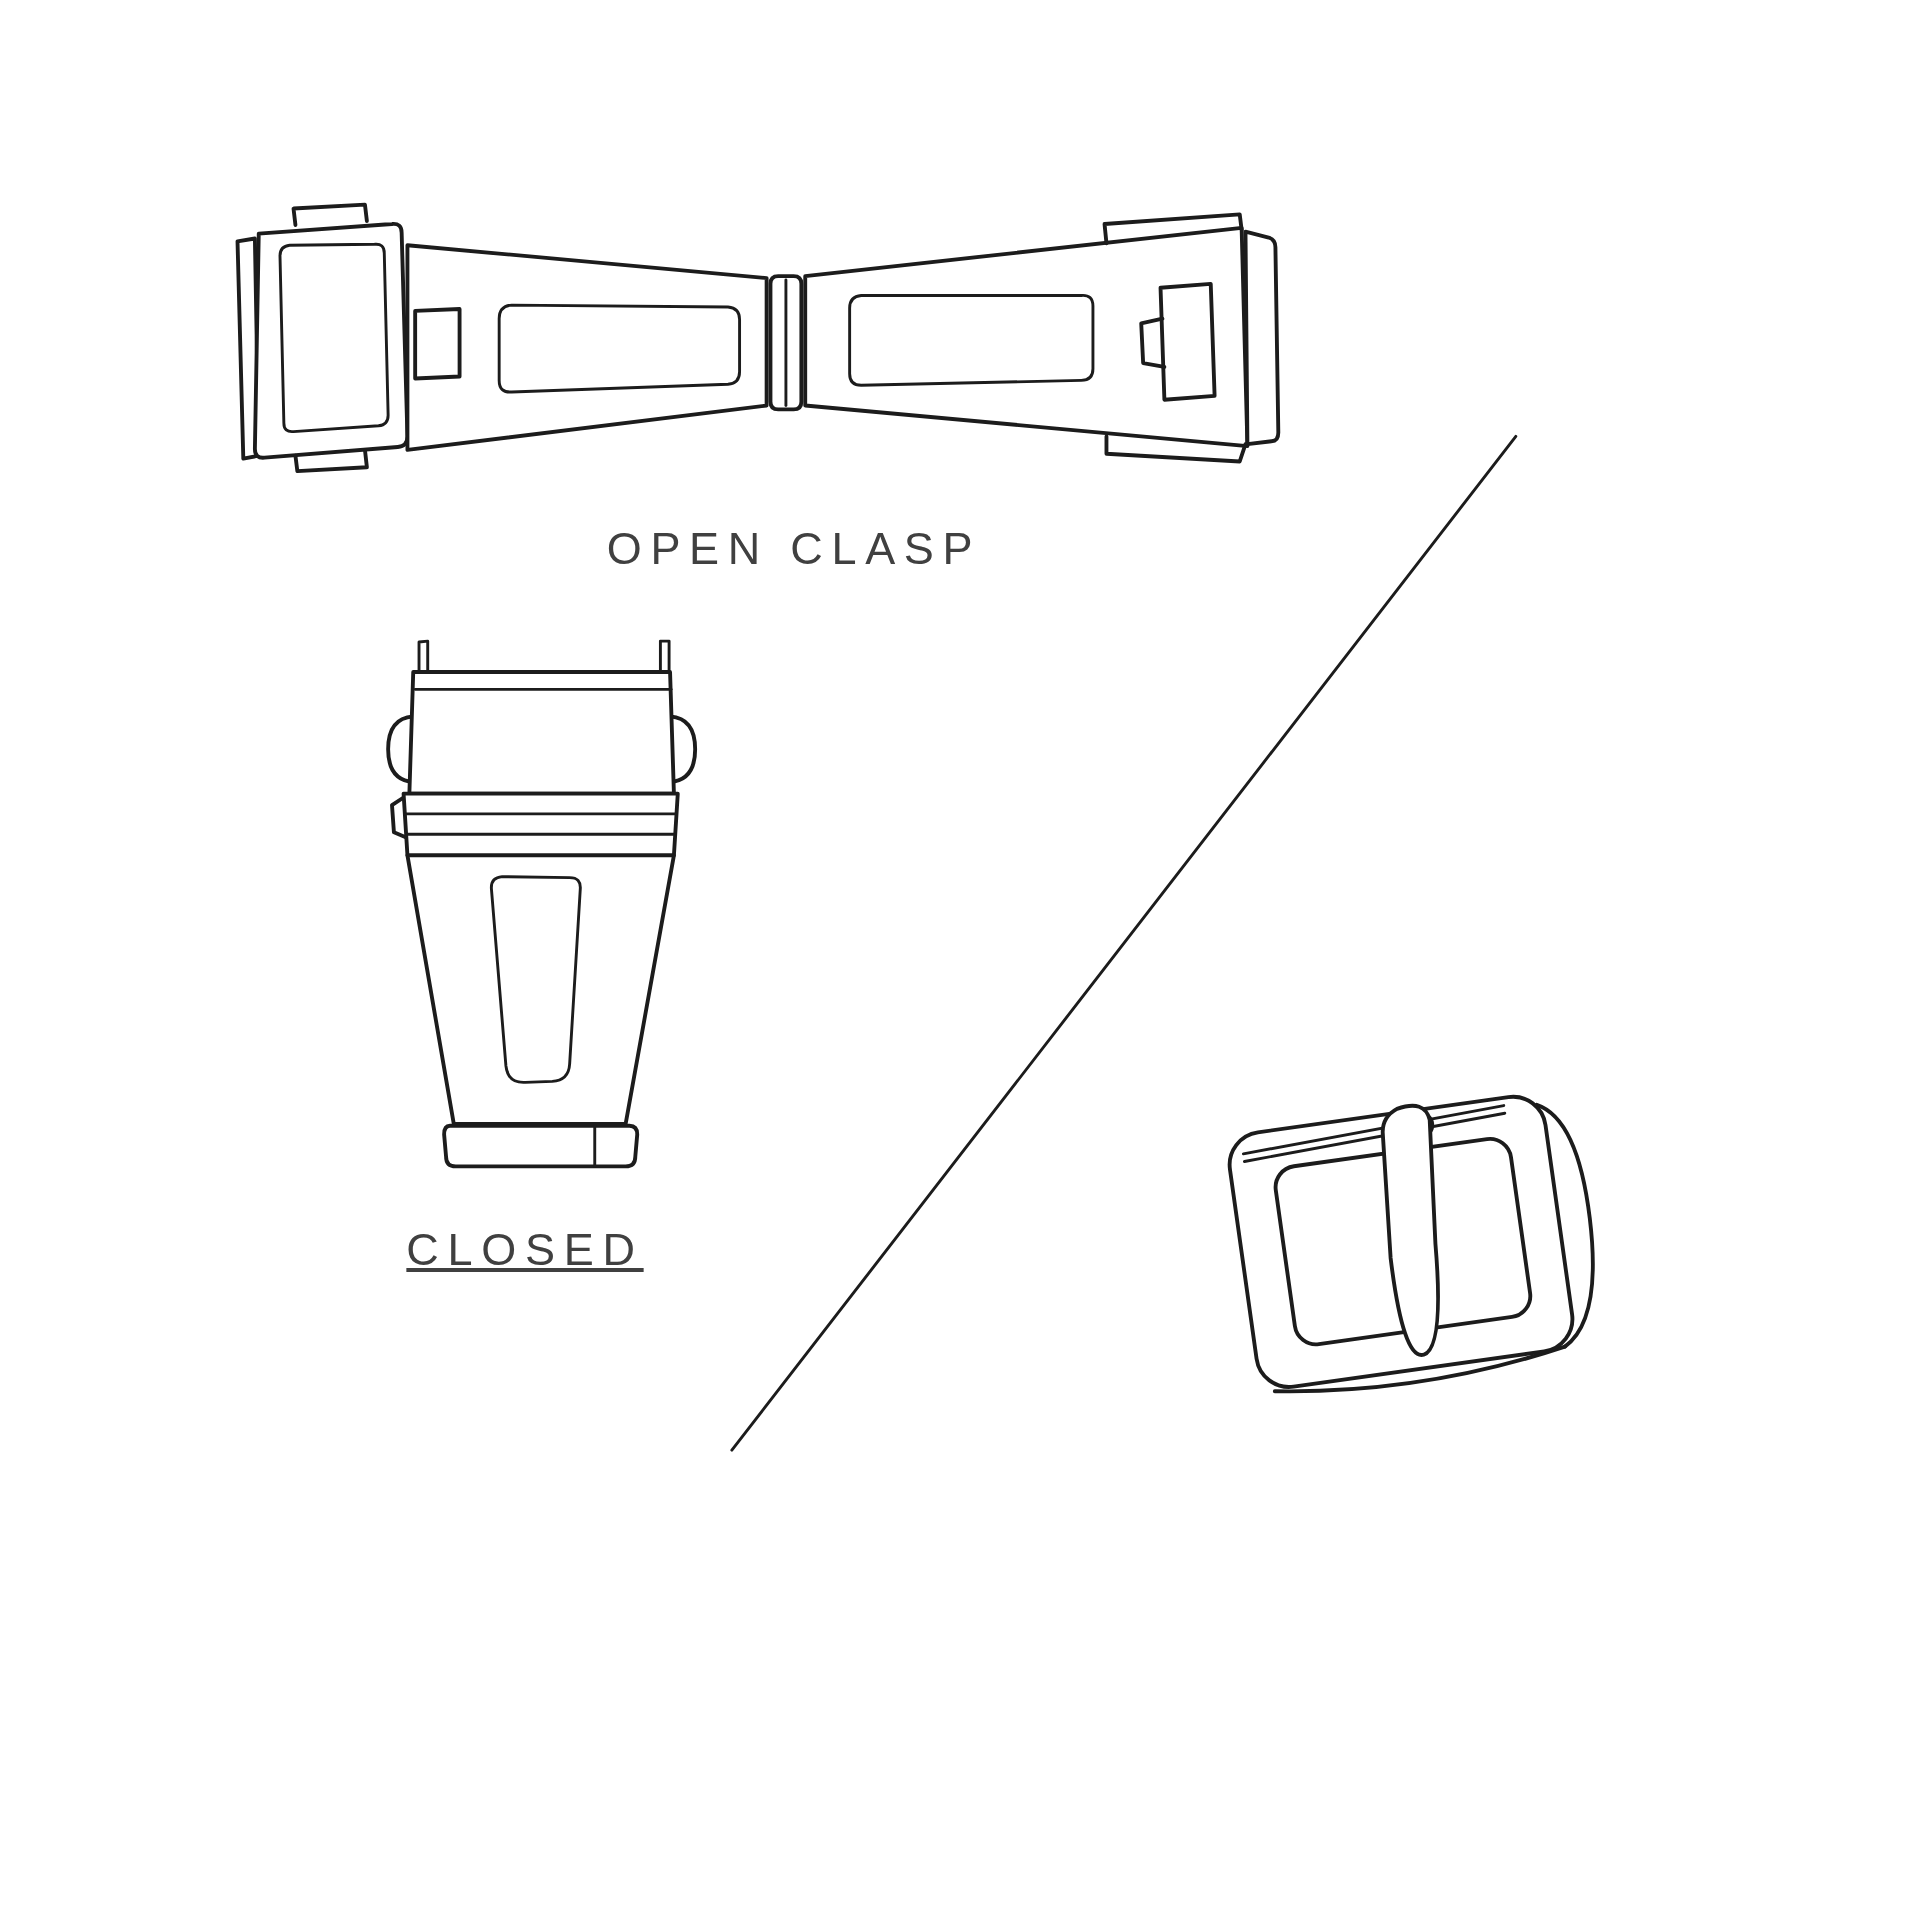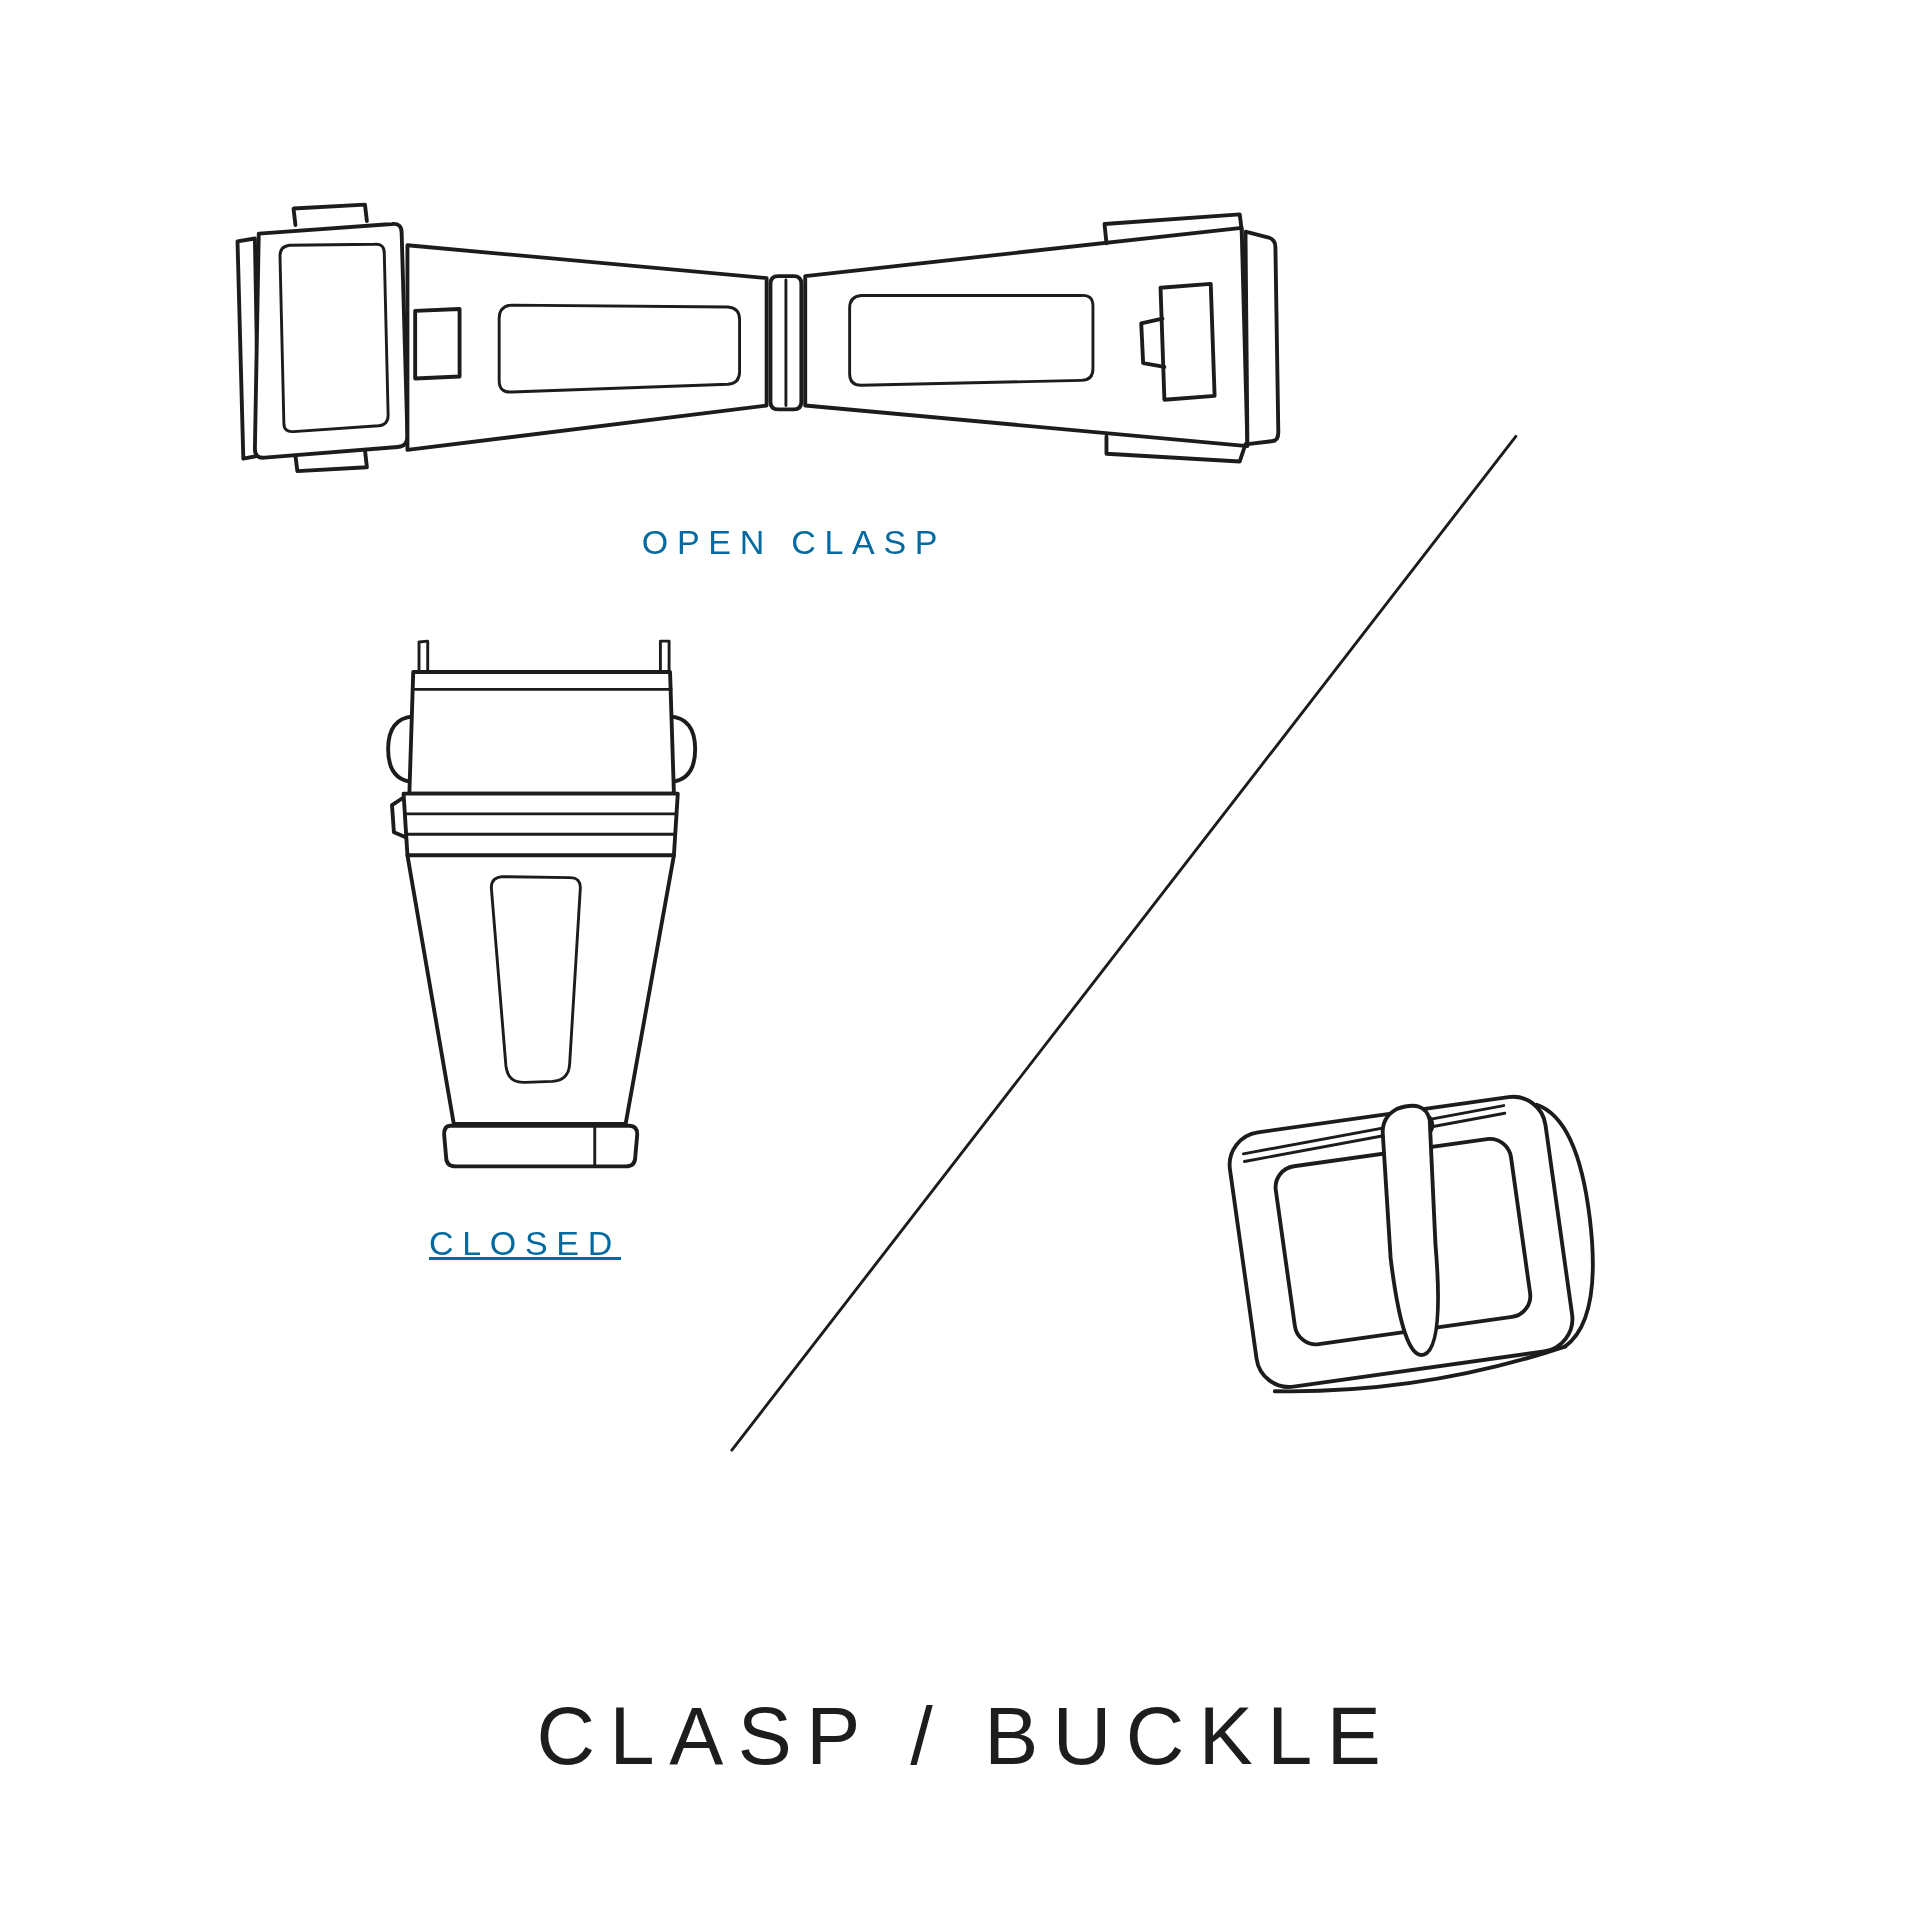--- a/index.html
+++ b/index.html
@@ -17,22 +17,22 @@
   }
   .art {
     position: absolute;
     inset: 0;
     width: 1931px;
     height: 1931px;
   }
   .label {
     position: absolute;
     transform: translateX(-50%);
-    color: #0369a1;
-    font-size: 34px;
+    color: #404040;
+    font-size: 45px;
     letter-spacing: 8.7px;
     font-weight: 400;
     white-space: nowrap;
   }
   .title {
     position: absolute;
     transform: translateX(-50%);
     color: #1d1d1d;
     font-size: 81px;
     letter-spacing: 14.5px;
@@ -145,16 +145,15 @@
 
       <path class="fw" d="M1466,1148 Q1496,1142 1498,1164 L1486,1292 Q1480,1400 1458,1404 Q1436,1407 1438,1300 L1448,1170 Q1450,1154 1466,1148 Z"></path>
     </g>
 
   </svg>
 
   <div class="label" style="left:794px; top:523px;">OPEN CLASP</div>
 
   <div class="label" style="left:525px; top:1224px;text-decoration:underline;">CLOSED</div>
 
-  <div class="title" style="left:966px; top:1690px;">CLASP / BUCKLE</div>
 
 </div>
 
 
 </body></html>

